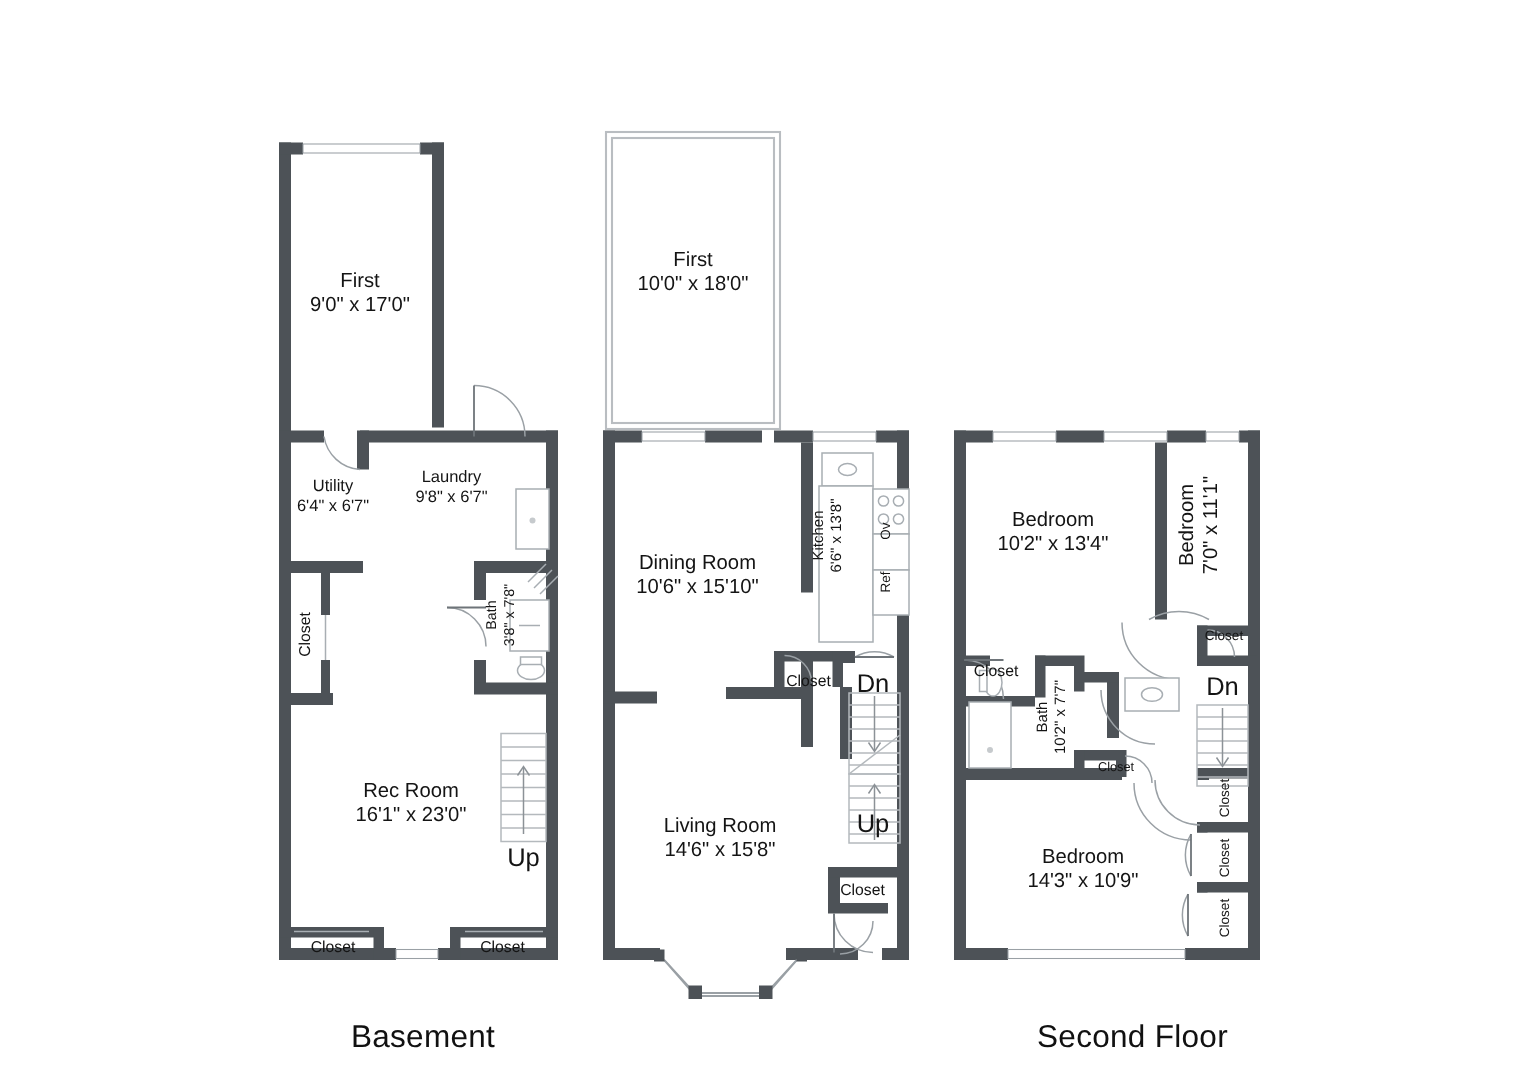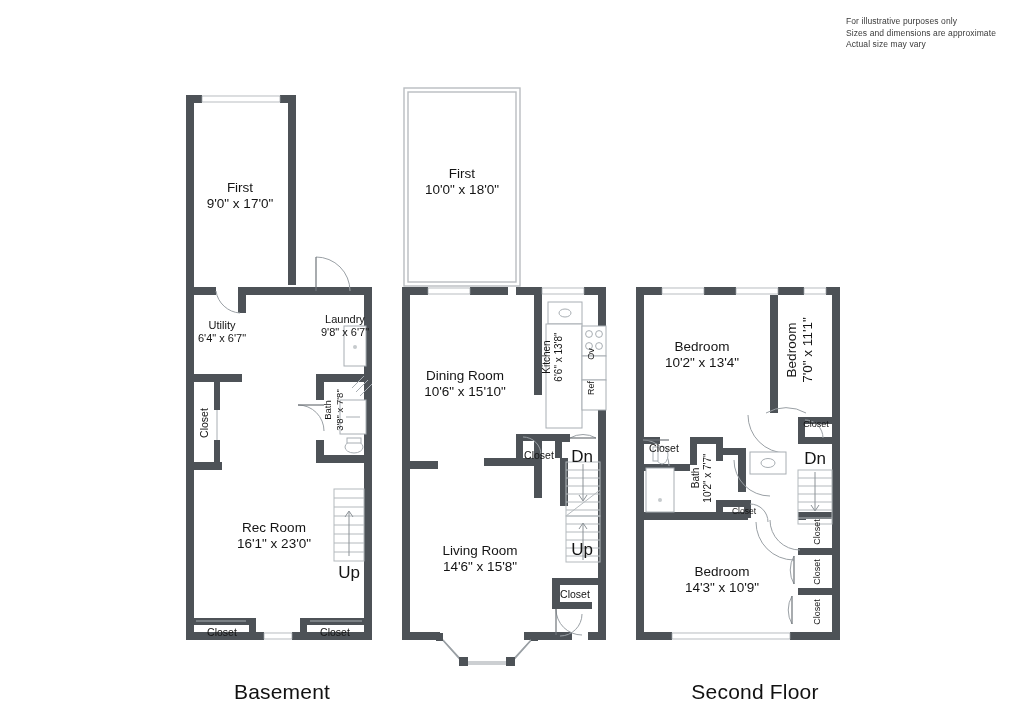--- a/index.html
+++ b/index.html
@@ -76,25 +76,20 @@
   .lbl-tiny { font-size: 8.2px; }
   .lbl-ud { font-size: 17px; }
   .rot90 { transform: translate(-50%,-50%) rotate(-90deg); }
   .lbl.c { transform: translate(-50%,-50%); }
 </style>
 </head>
 <body>
 
 <div id="stage">
 
-  <div id="disclaimer">
-    <div>For illustrative purposes only</div>
-    <div>Sizes and dimensions are approximate</div>
-    <div>Actual size may vary</div>
-  </div>
 
   <svg class="plan" width="1024" height="723">
     <g>
 
       <rect class="wall" x="186" y="95" width="8" height="200"></rect>
       <rect class="wall" x="288" y="95" width="8" height="190"></rect>
       <rect class="wall" x="186" y="95" width="16" height="8"></rect>
       <rect class="wall" x="280" y="95" width="16" height="8"></rect>
       <rect class="win" x="202" y="96" width="78" height="6"></rect>
 
@@ -172,21 +167,21 @@
   <div class="lbl lbl-room c" style="left:240px; top:196px;">
     <span class="nm">First</span>
     <span class="dm">9'0" x 17'0"</span>
   </div>
 
   <div class="lbl lbl-sm c" style="left:222px; top:332px;">
     <span class="nm">Utility</span>
     <span class="dm">6'4" x 6'7"</span>
   </div>
 
-  <div class="lbl lbl-sm c" style="left:301px; top:326px;margin-left:44px;">
+  <div class="lbl lbl-sm c" style="left:301px; top:326px;">
     <span class="nm">Laundry</span>
     <span class="dm">9'8" x 6'7"</span>
   </div>
 
   <div class="lbl lbl-tiny rot90" style="left:334px; top:410px; font-size:9.5px;">
     <span class="nm">Bath</span>
     <span class="dm">3'8" x 7'8"</span>
   </div>
 
   <div class="lbl lbl-room c" style="left:274px; top:536px;">

